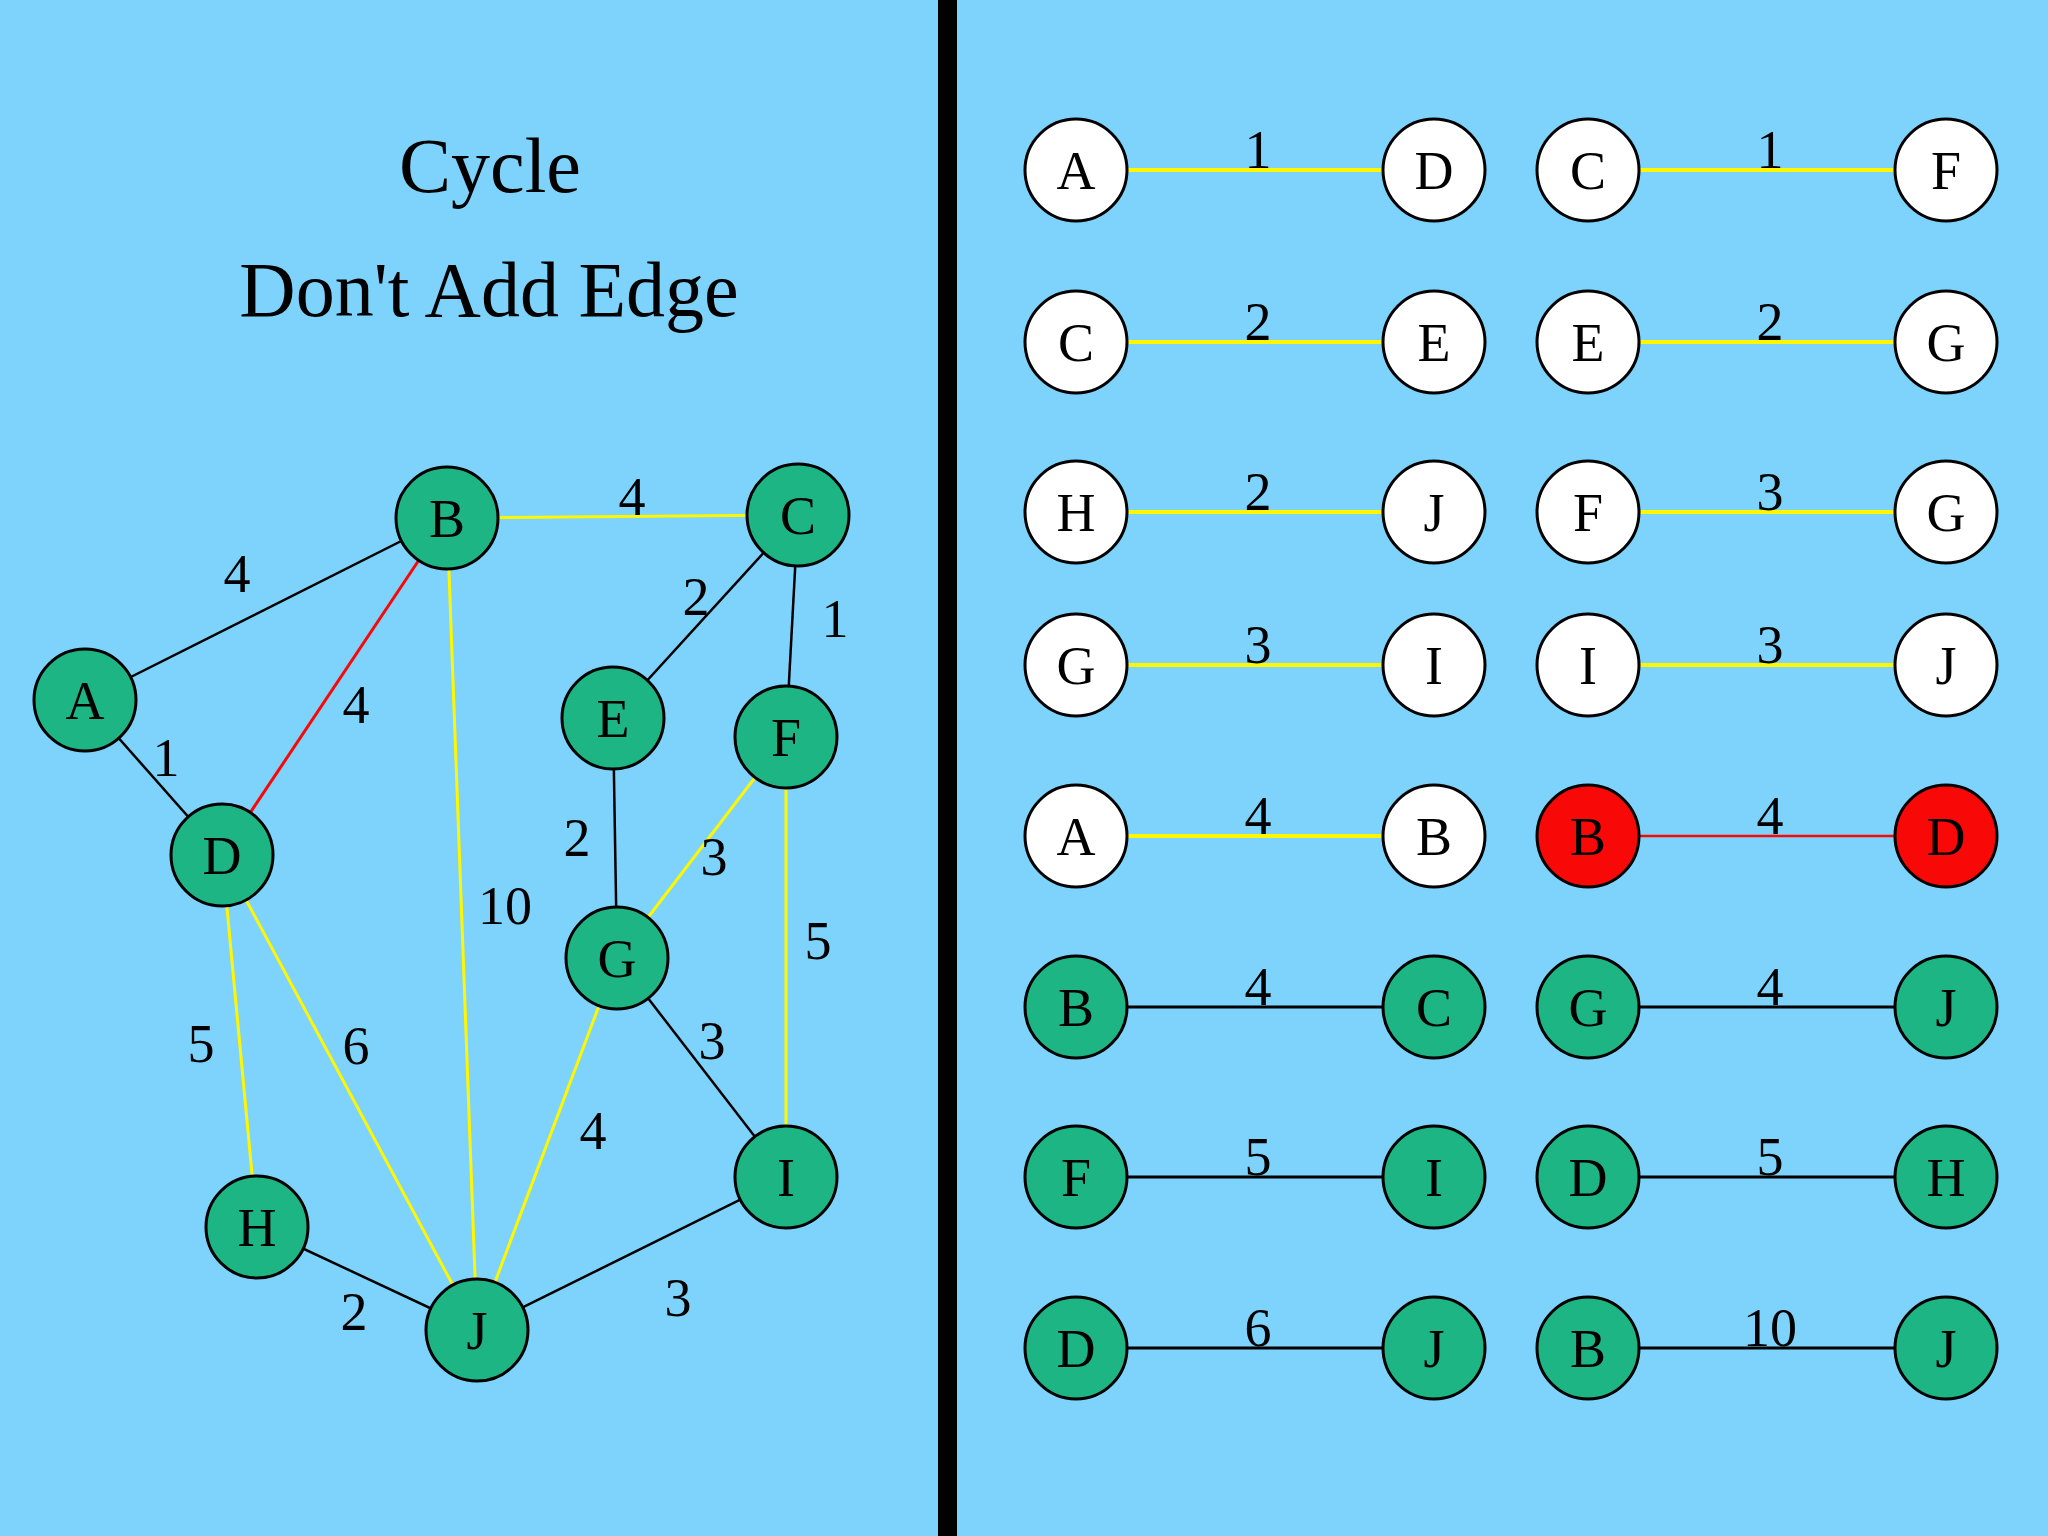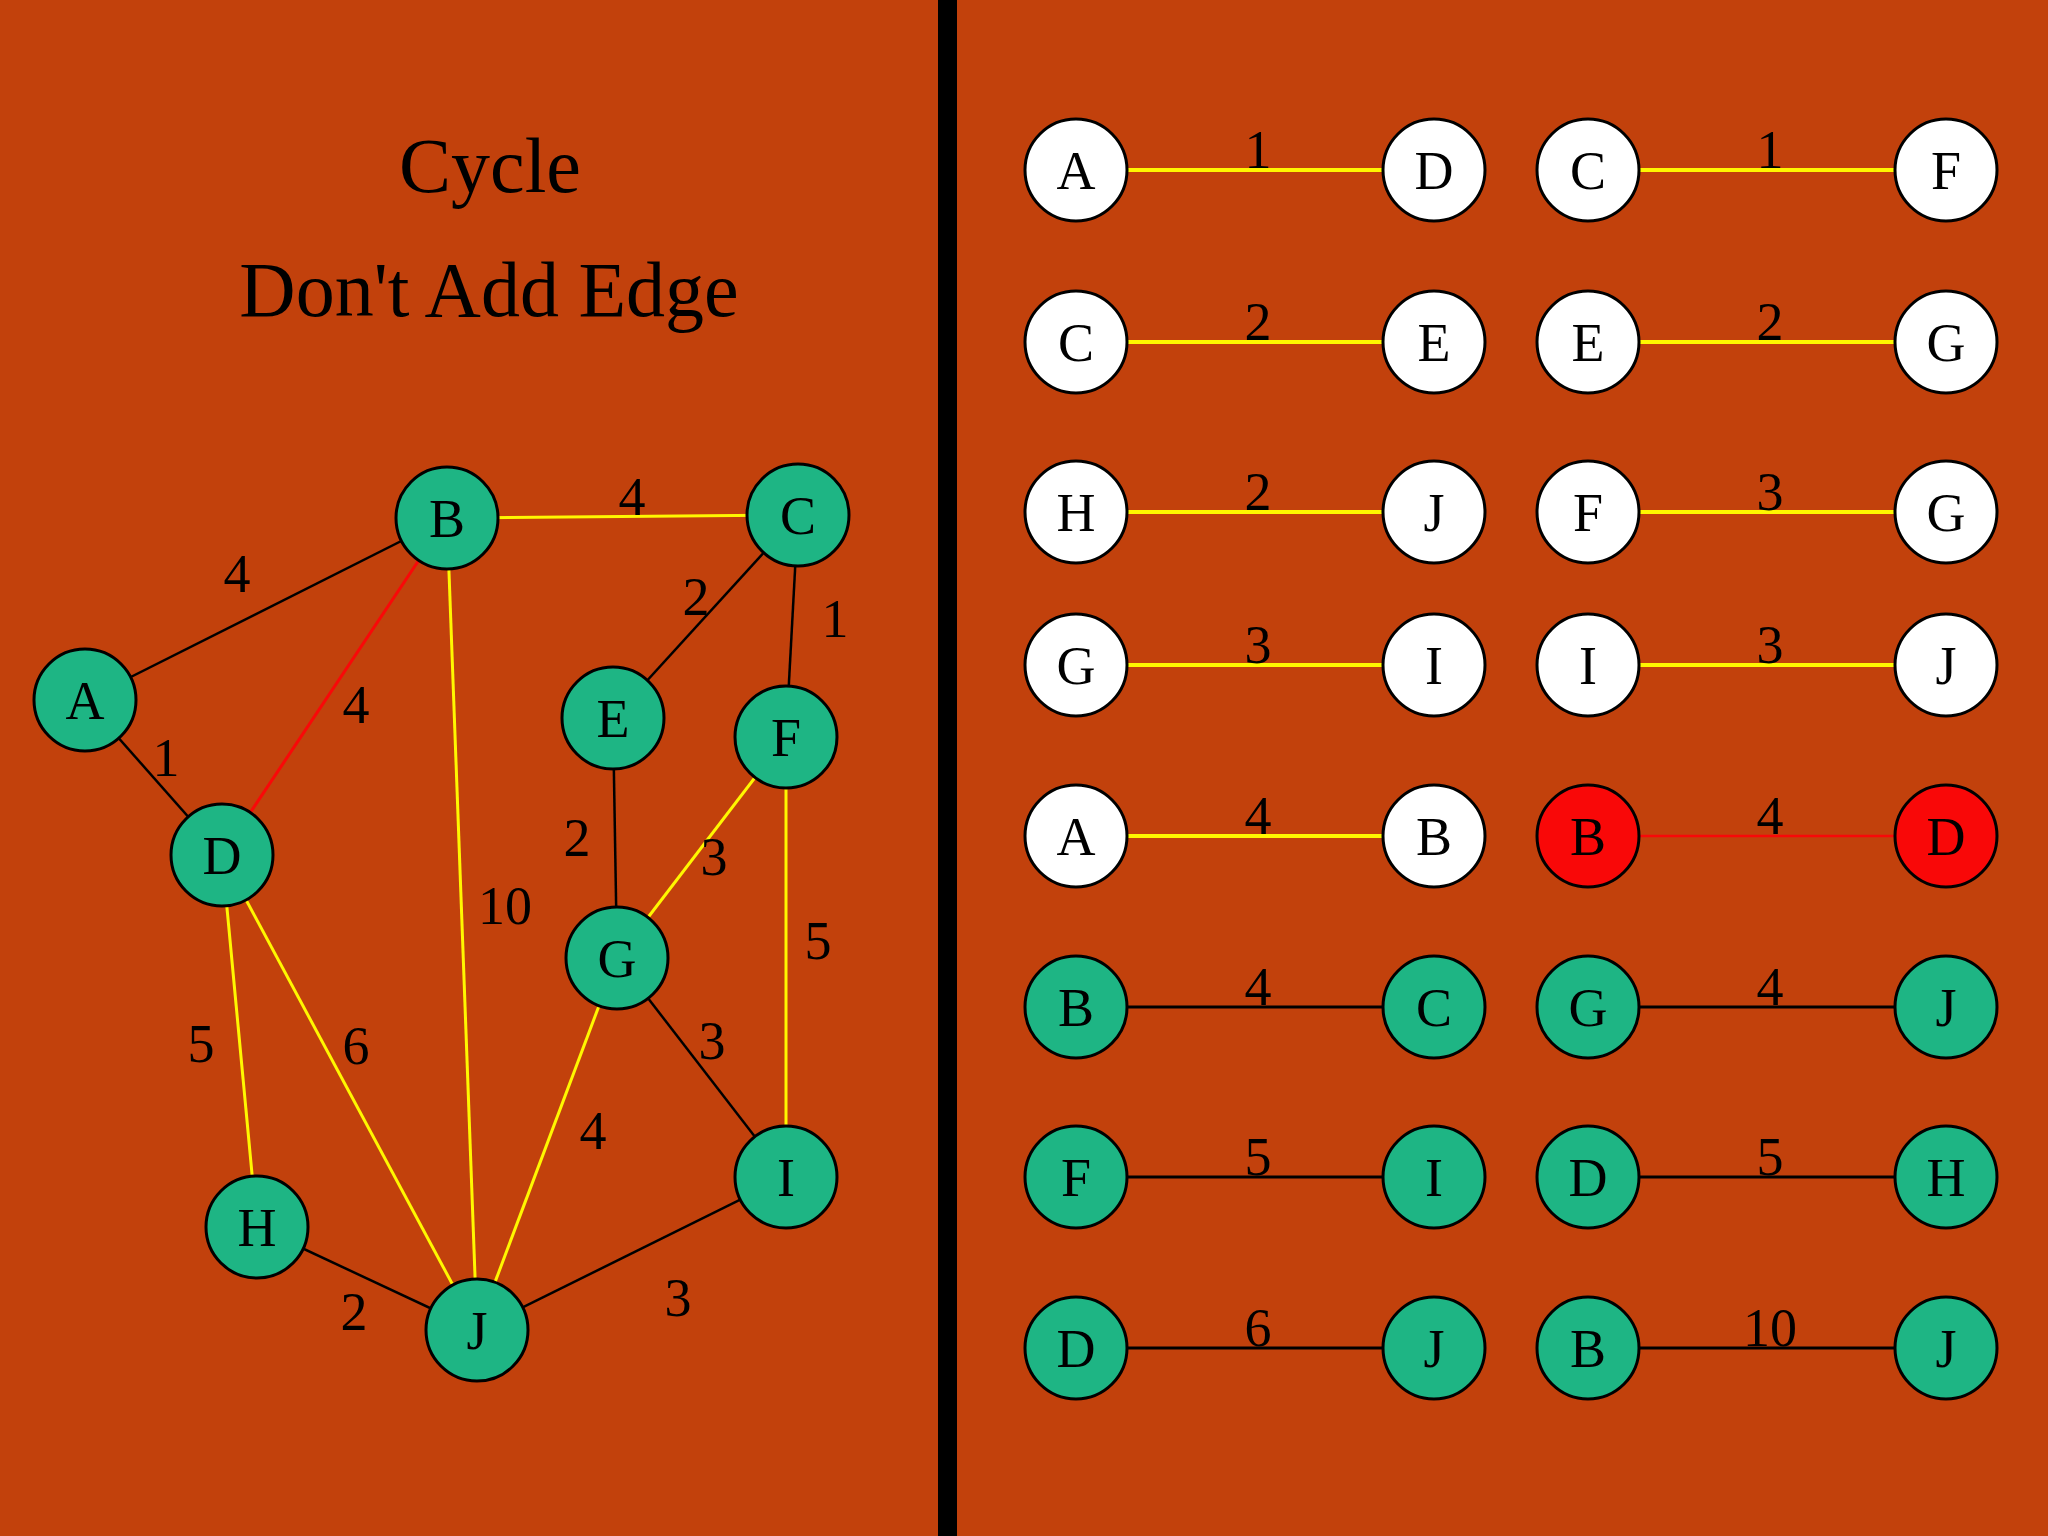--- a/index.html
+++ b/index.html
@@ -1,20 +1,20 @@
 <!DOCTYPE html>
 <html><head>
 <meta charset="utf-8">
 <style>
   html, body { margin: 0; padding: 0; background: #ffffff; }
   .stage {
     position: relative;
     width: 2048px;
     height: 1536px;
-    background: #c2410c;
+    background: #7dd3fc;
     overflow: hidden;
     font-family: "Liberation Serif", "DejaVu Serif", serif;
     text-align: right;
   }
   svg text {
     font-family: "Liberation Serif", "DejaVu Serif", serif;
     fill: #000000;
   }
   .title-text { font-size: 78px; }
   .node-label { font-size: 54px; }

